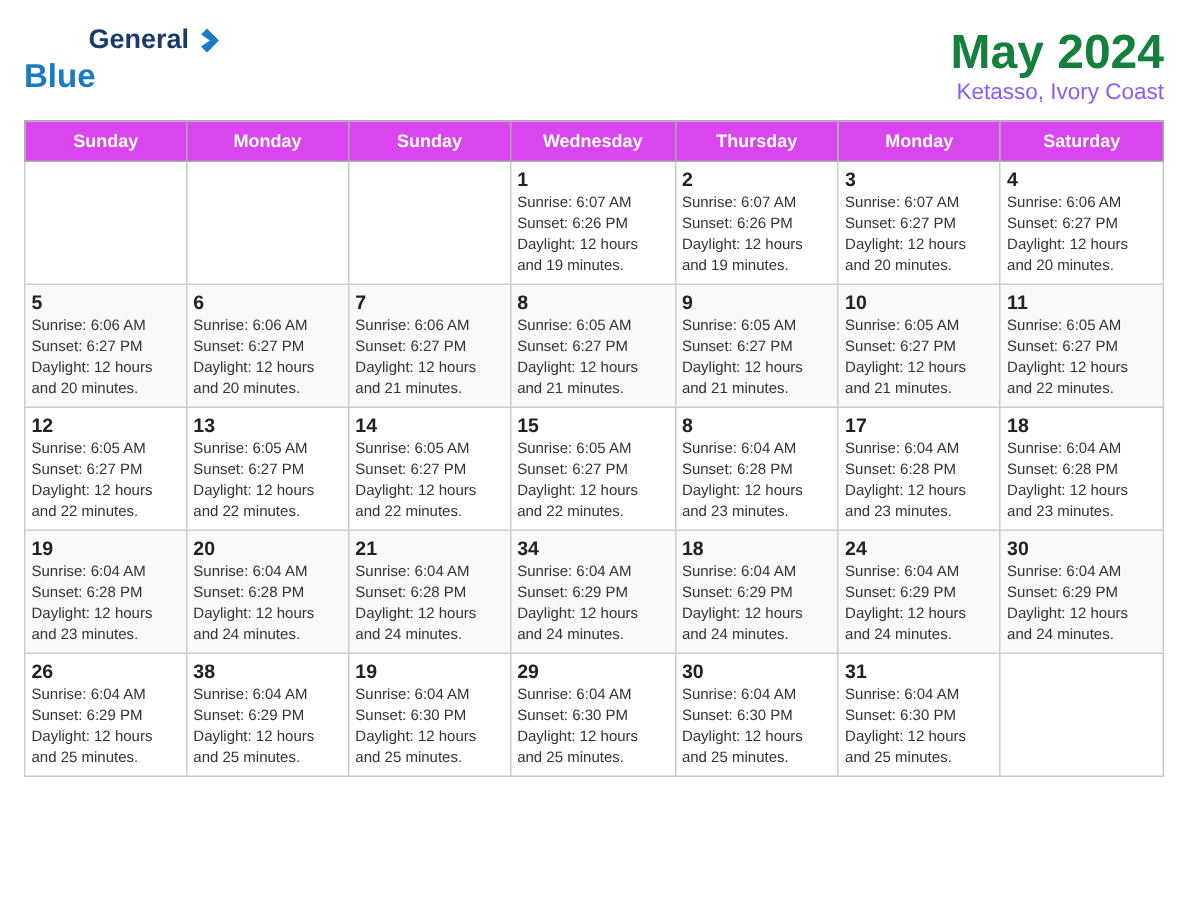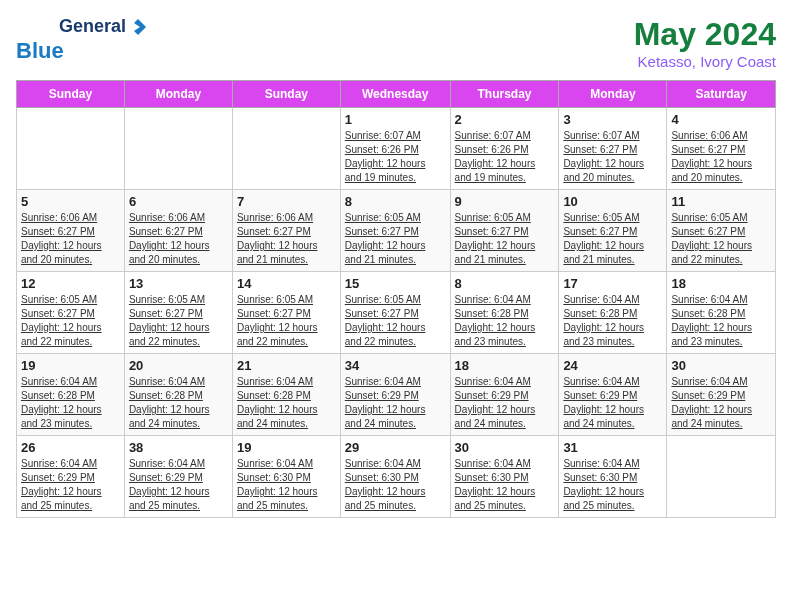--- a/index.html
+++ b/index.html
@@ -77,21 +77,20 @@
     .day-number {
       font-size: 13px;
       font-weight: bold;
       color: #222;
       margin-bottom: 2px;
     }
     .day-info {
       font-size: 10px;
       color: #333;
       line-height: 1.4;
-      text-decoration: underline;
     }
     .empty { background: #f5f5f5; }
   </style>
 </head>
 <body>
 
 <div class="header">
   <div class="logo">
     <div class="logo-text">
       <span class="logo-general">General</span>

